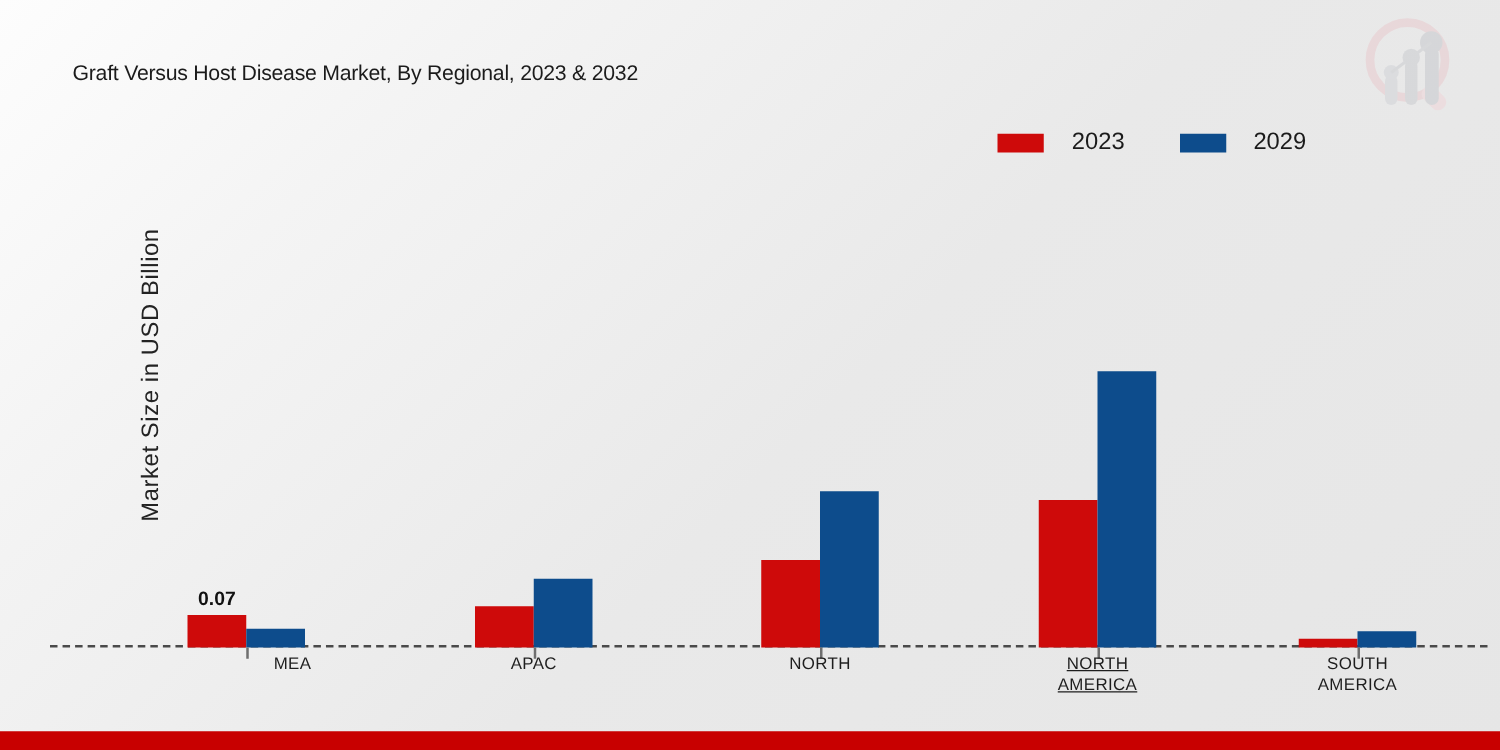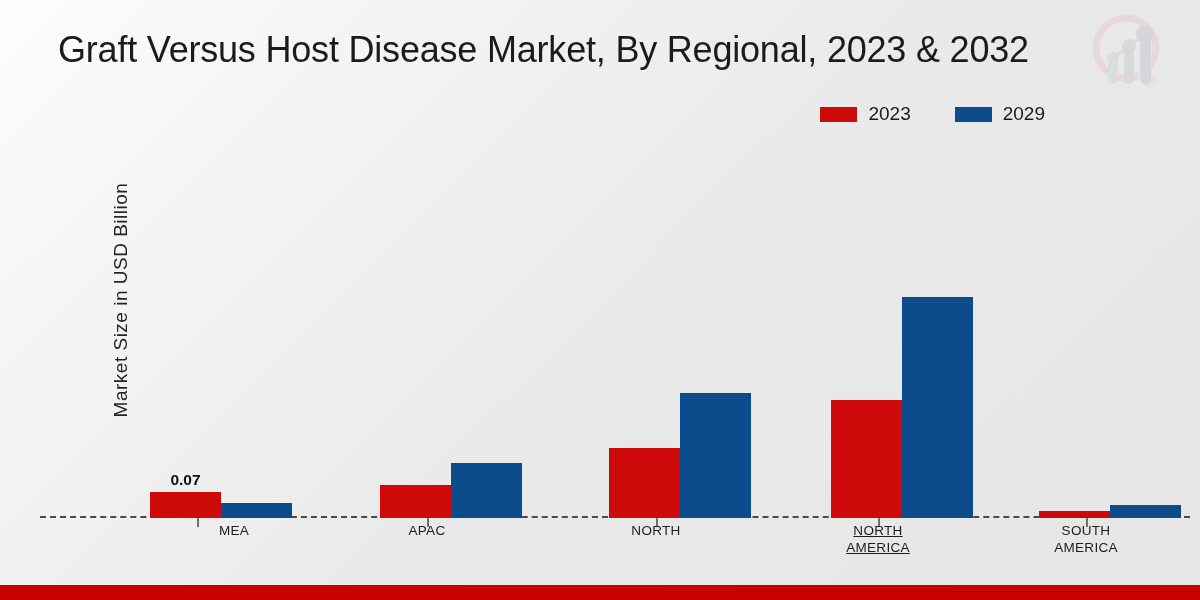--- a/index.html
+++ b/index.html
@@ -26,41 +26,41 @@
     top: 8px;
     width: 96px;
     height: 96px;
     opacity: 0.5;
   }
 
   
   #chart-title {
     position: absolute;
     left: 58px;
-    top: 29px;
-    font-size: 36px;
+    top: 49px;
+    font-size: 17px;
     font-weight: 400;
     color: #1b1b1b;
     letter-spacing: -0.2px;
     white-space: nowrap;
   }
 
   
   #legend {
     position: absolute;
     right: 155px;
     top: 103px;
     display: flex;
     align-items: center;
     gap: 44px;
   }
   .legend-item {
     display: flex;
     align-items: center;
-    gap: 11px;
+    gap: 22px;
     text-align: center;
   }
   .legend-swatch {
     width: 37px;
     height: 15px;
   }
   .legend-label {
     font-size: 19px;
     color: #1b1b1b;
   }
@@ -97,21 +97,21 @@
   }
 
   .bar-group {
     position: absolute;
     bottom: 0;
     display: flex;
     align-items: flex-end;
     height: 100%;
   }
   .bar {
-    width: 71px;
+    width: 47px;
     position: relative;
   }
   .bar-value {
     position: absolute;
     bottom: 100%;
     left: 50%;
     transform: translateX(-50%);
     margin-bottom: 3px;
     font-size: 15.5px;
     font-weight: bold;

